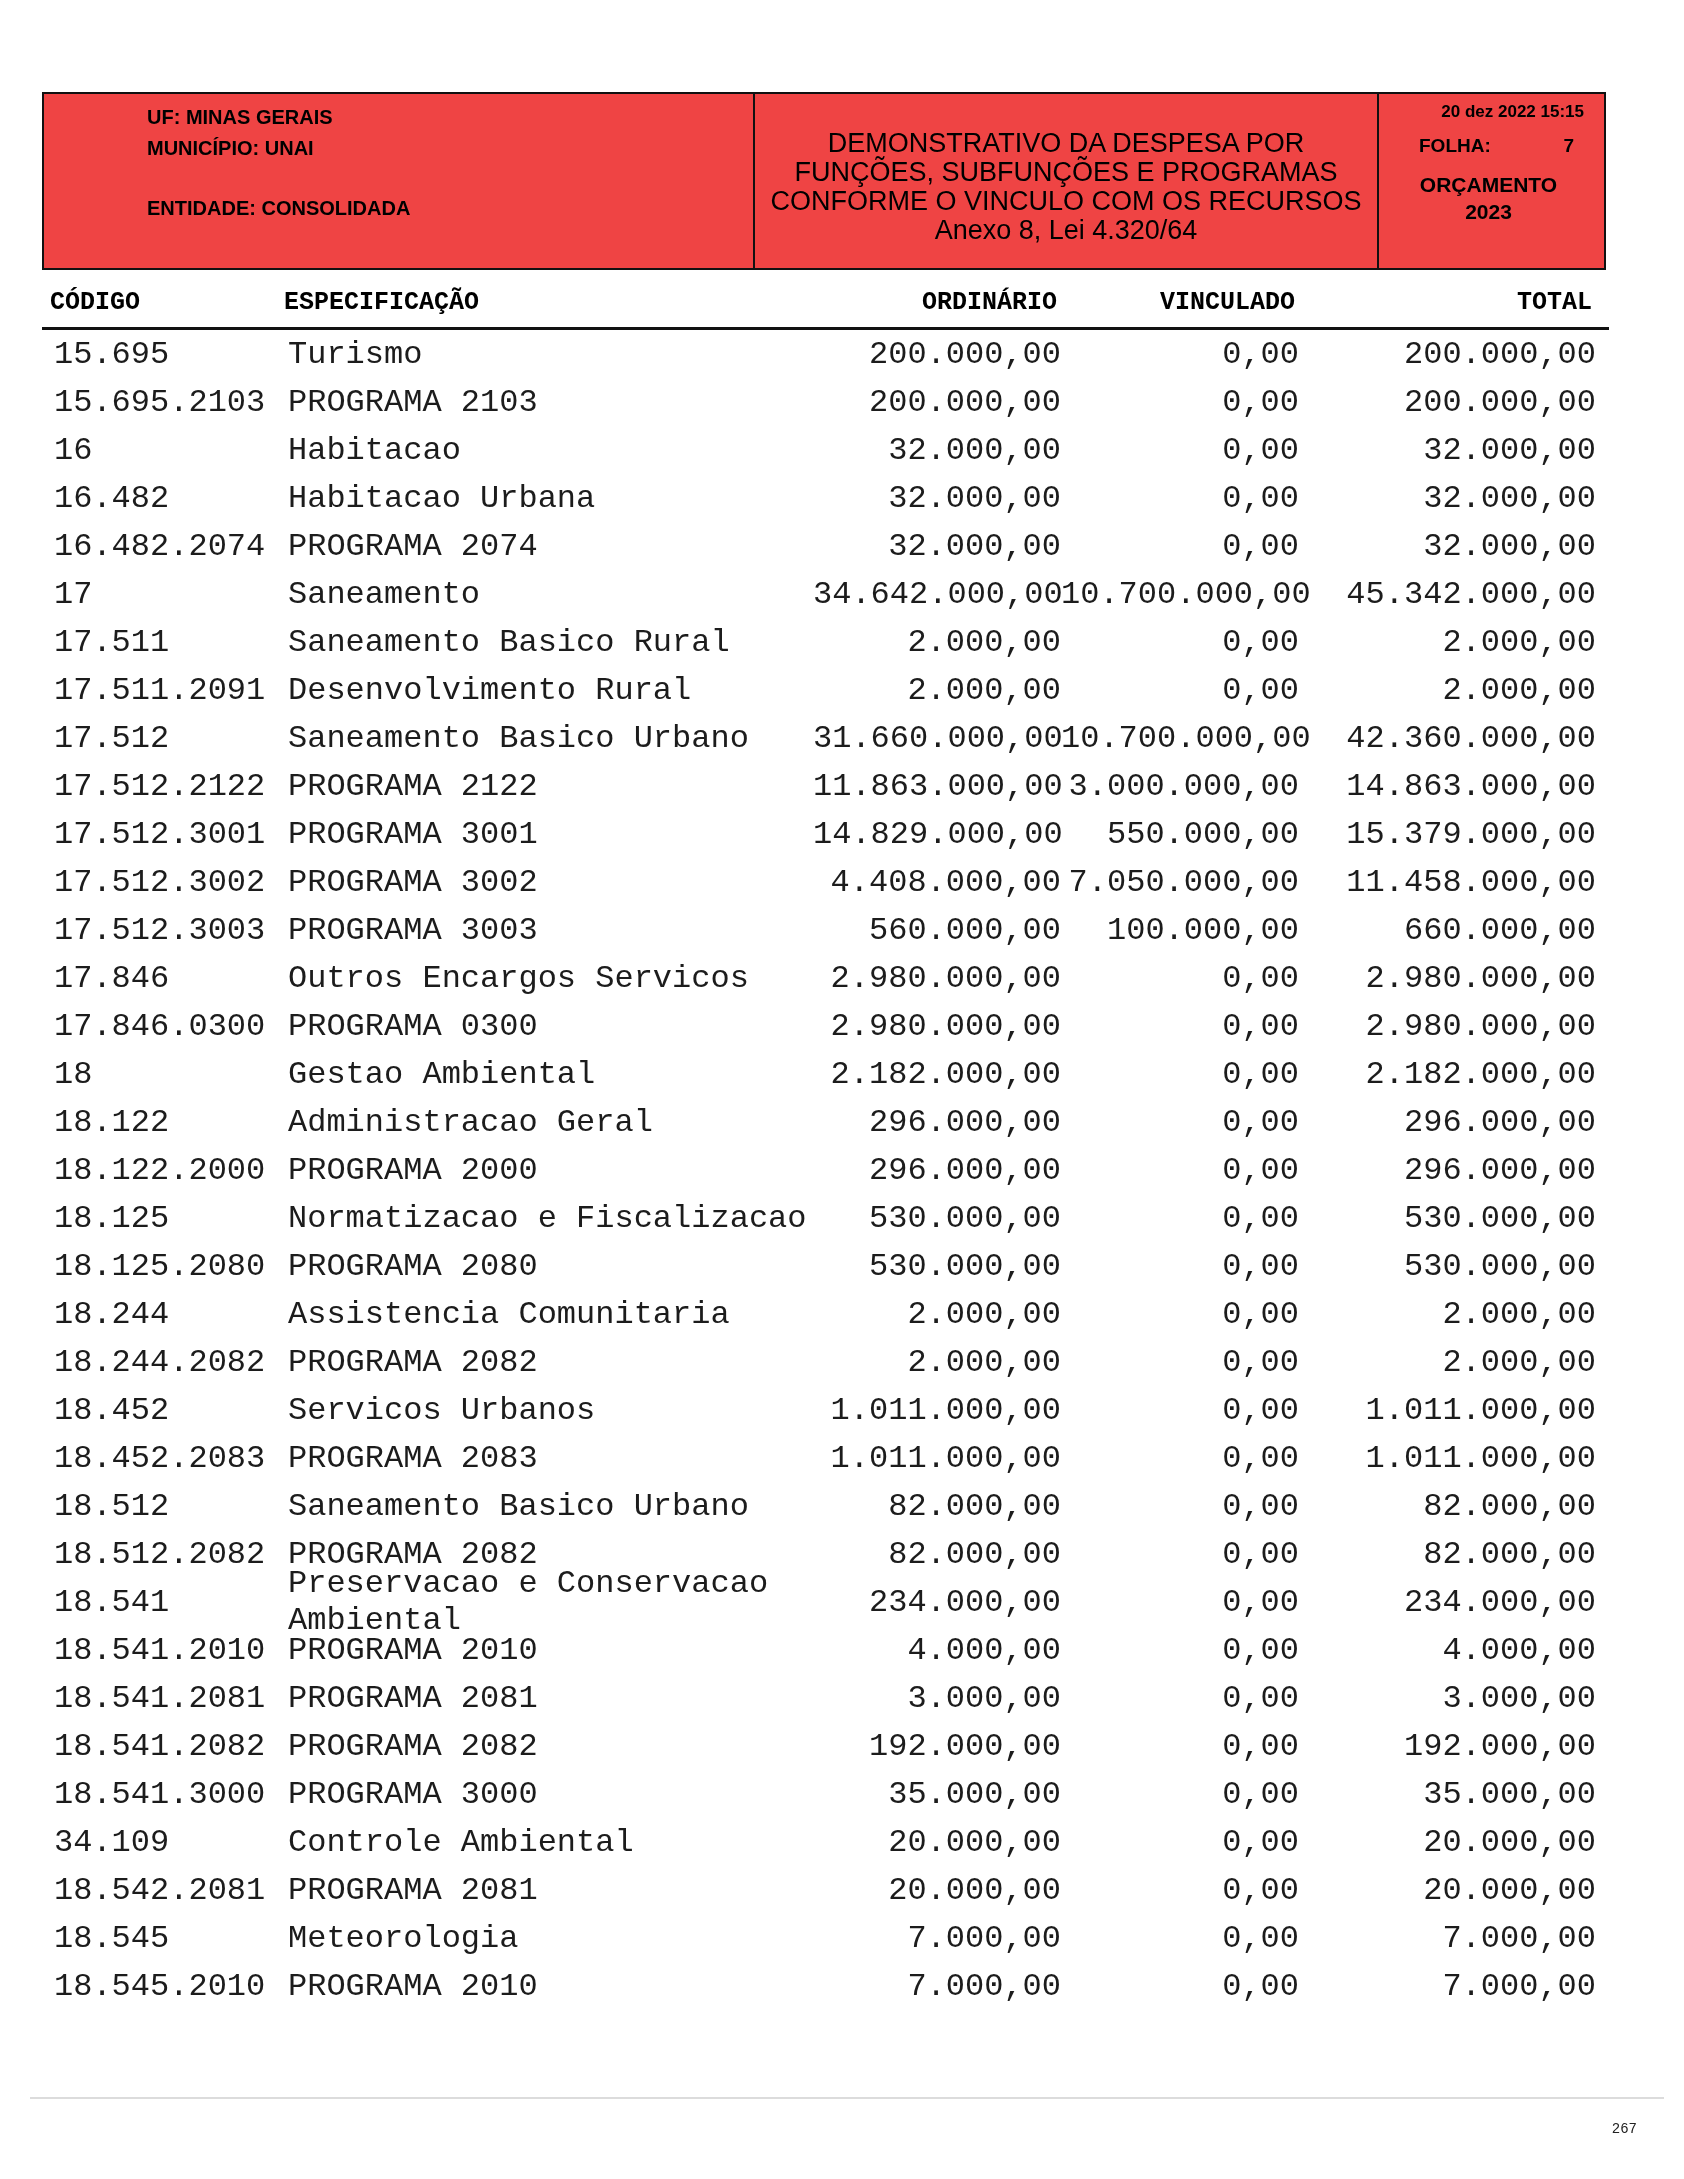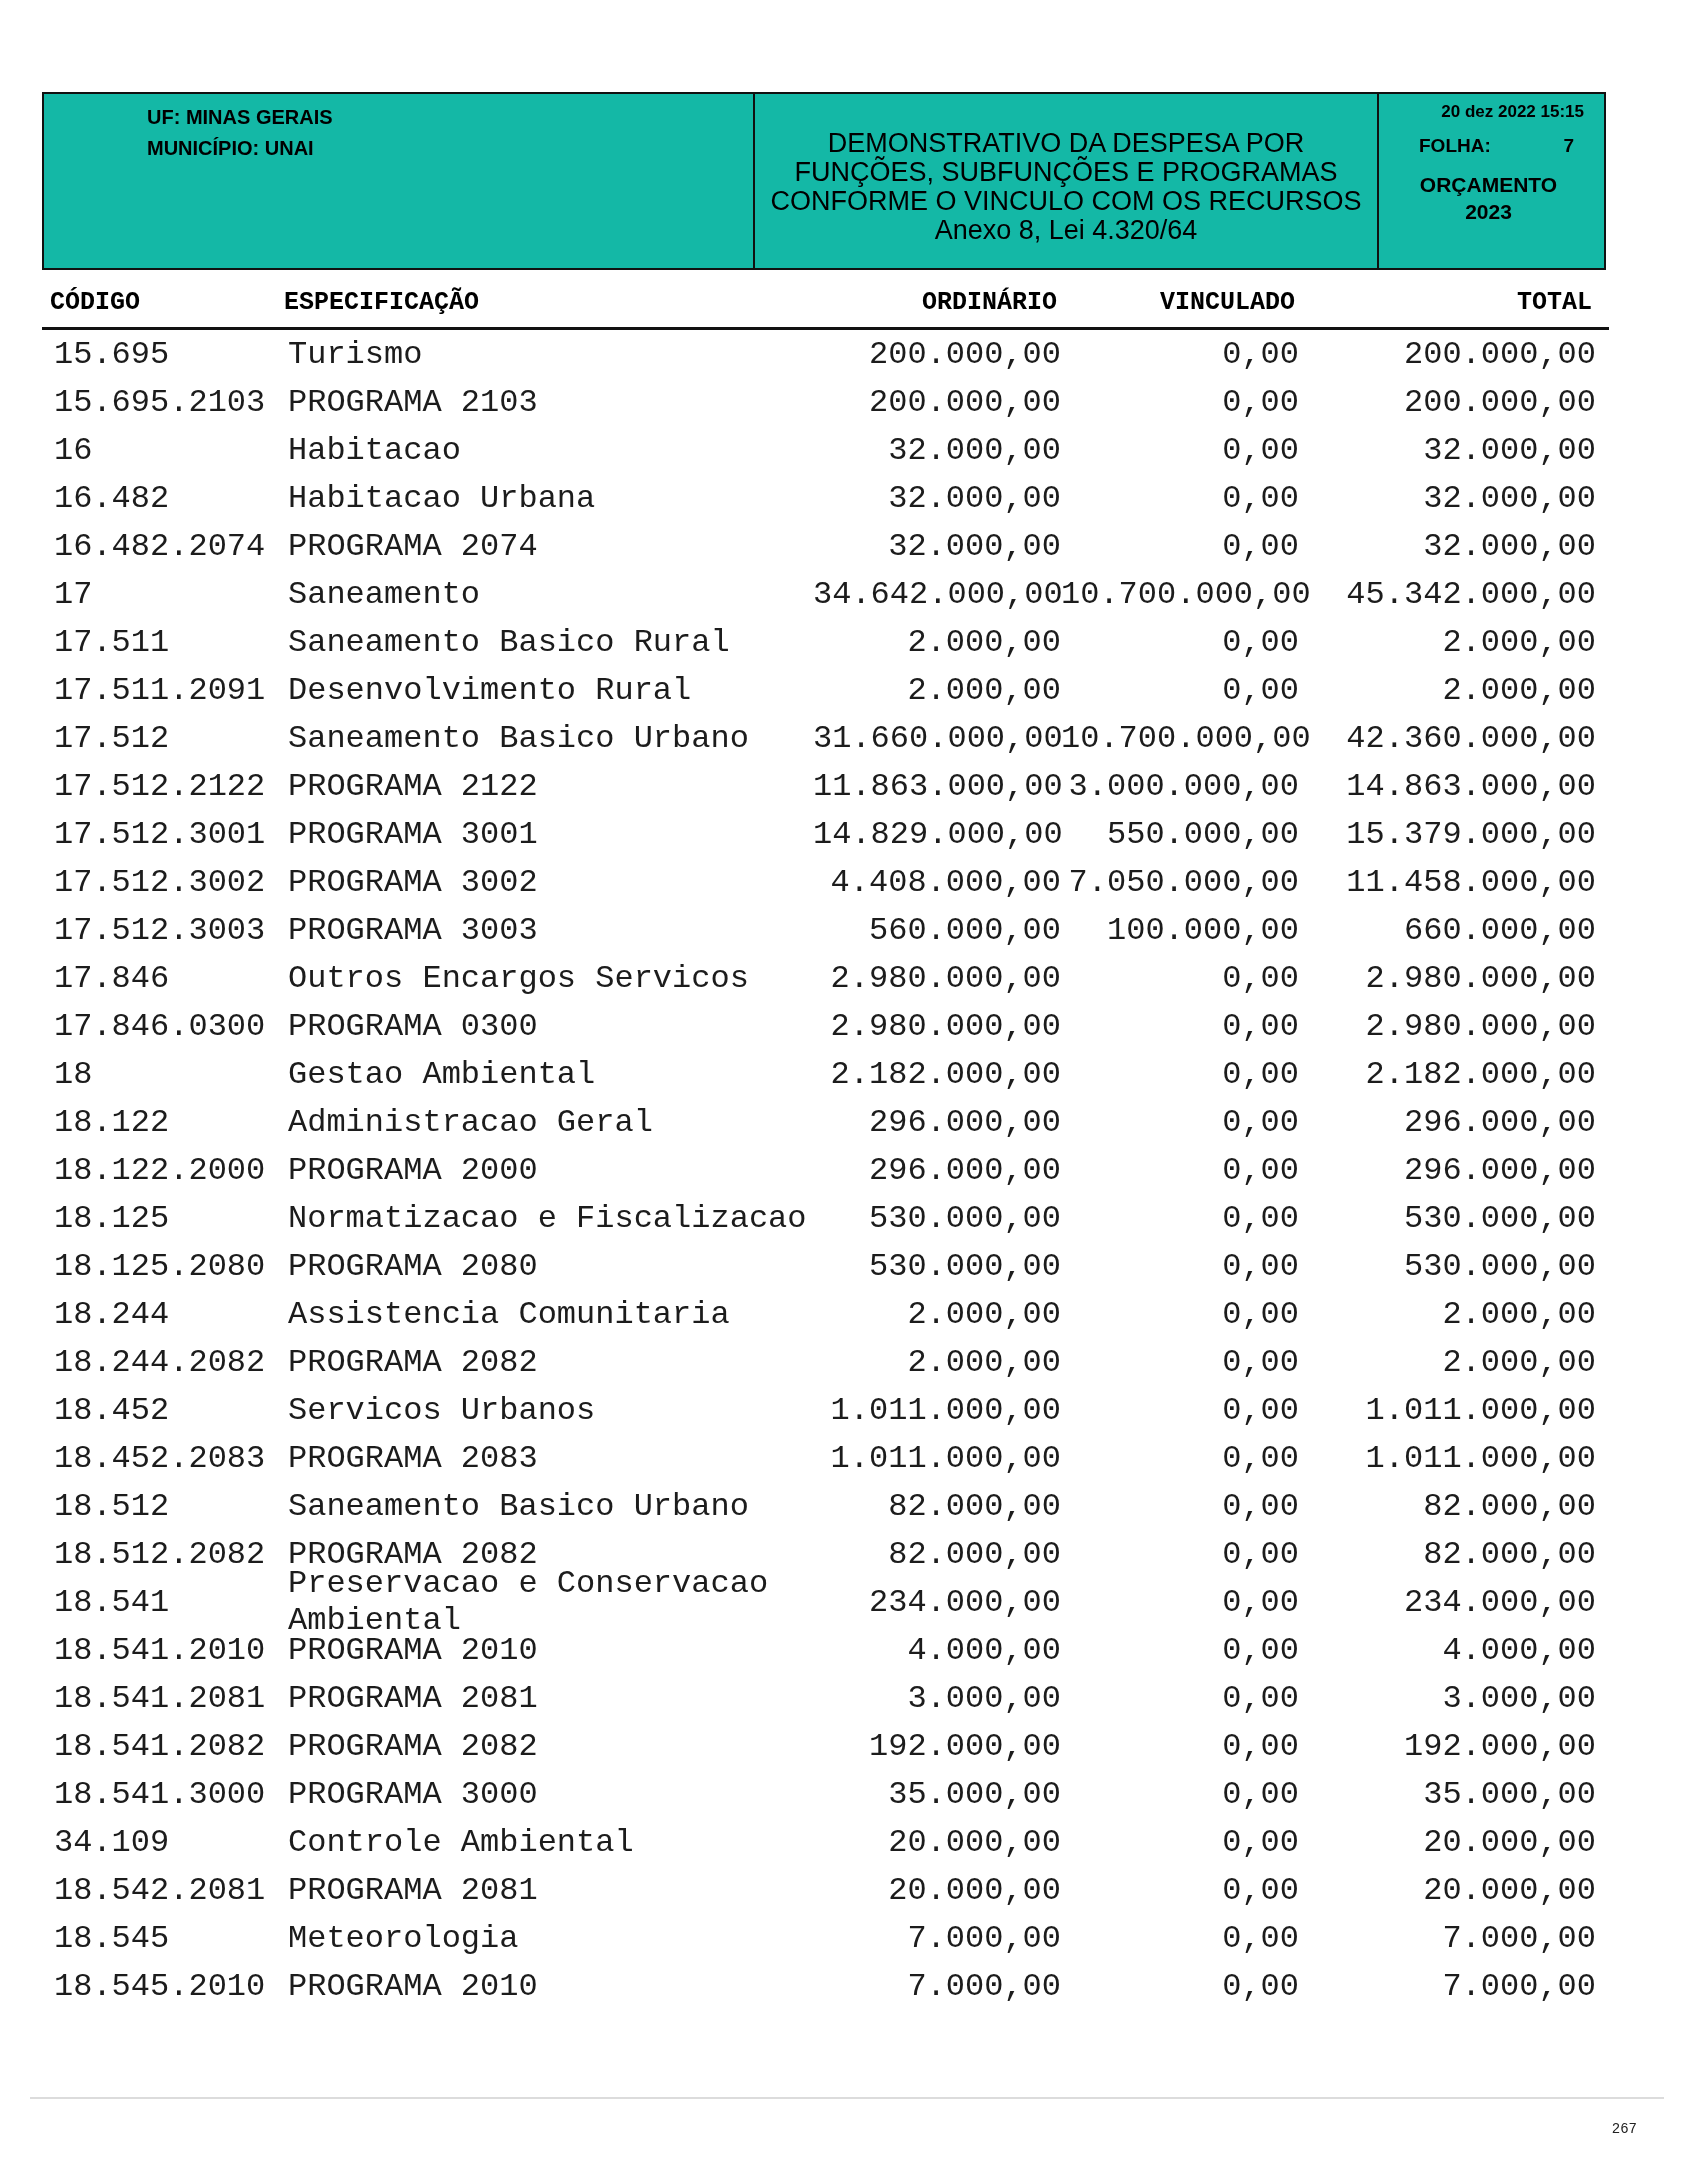--- a/index.html
+++ b/index.html
@@ -1,21 +1,21 @@
 <!DOCTYPE html>
 <html><head>
 <meta charset="utf-8">
 <style>
   html,body{margin:0;padding:0;background:#fff;}
   .page{position:relative;width:1684px;height:2179px;background:#ffffff;
         font-family:"Liberation Sans",sans-serif;color:#000;overflow:hidden;}
 
   
   .header-box{position:absolute;left:42px;top:92px;width:1564px;height:178px;
-              border:2px solid #111;box-sizing:border-box;display:flex;background:#14b8a6;}
+              border:2px solid #111;box-sizing:border-box;display:flex;background:#ef4444;}
   .hcell{box-sizing:border-box;}
   .hleft{width:711px;border-right:2px solid #111;padding:8px 0 0 103px;
          font-weight:bold;font-size:20px;line-height:31px;}
   .hleft .entidade{margin-top:29px;}
   .hcenter{width:624px;border-right:2px solid #111;display:flex;flex-direction:column;
            justify-content:center;align-items:center;text-align:center;
            font-size:27px;line-height:29px;padding-top:12px;font-weight:400;}
   .hright{flex:1;padding:8px 20px 0 14px;font-weight:bold;}
   .hdatetime{text-align:right;font-size:17px;}
   .hfolha{display:flex;justify-content:space-between;font-size:19px;
@@ -43,20 +43,21 @@
 </style>
 </head>
 <body>
 
 <div class="page">
 
   <div class="header-box">
     <div class="hcell hleft">
       <div>UF: MINAS GERAIS</div>
       <div>MUNICÍPIO: UNAI</div>
+      <div class="entidade">ENTIDADE: CONSOLIDADA</div>
     </div>
     <div class="hcell hcenter">
       <div>DEMONSTRATIVO DA DESPESA POR</div>
       <div>FUNÇÕES, SUBFUNÇÕES E PROGRAMAS</div>
       <div>CONFORME O VINCULO COM OS RECURSOS</div>
       <div>Anexo 8, Lei 4.320/64</div>
     </div>
     <div class="hcell hright">
       <div class="hdatetime">20 dez 2022 15:15</div>
       <div class="hfolha">

